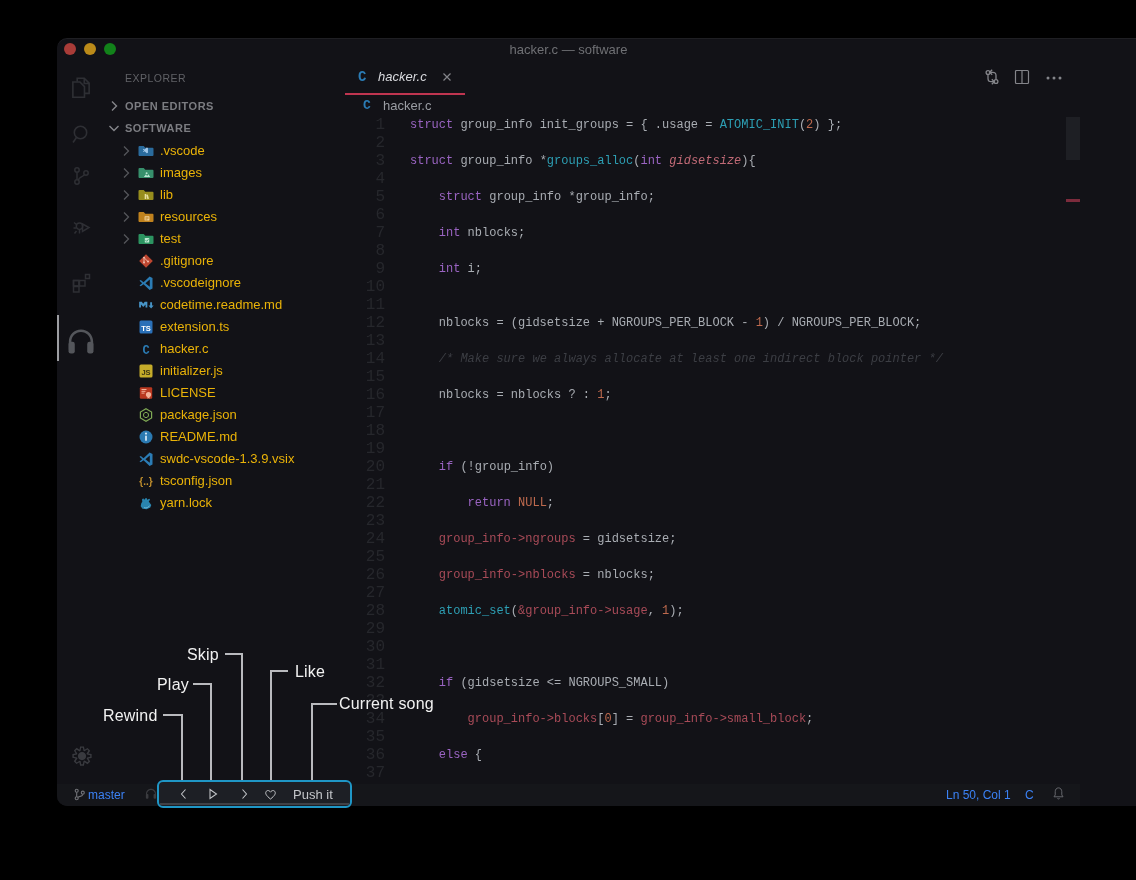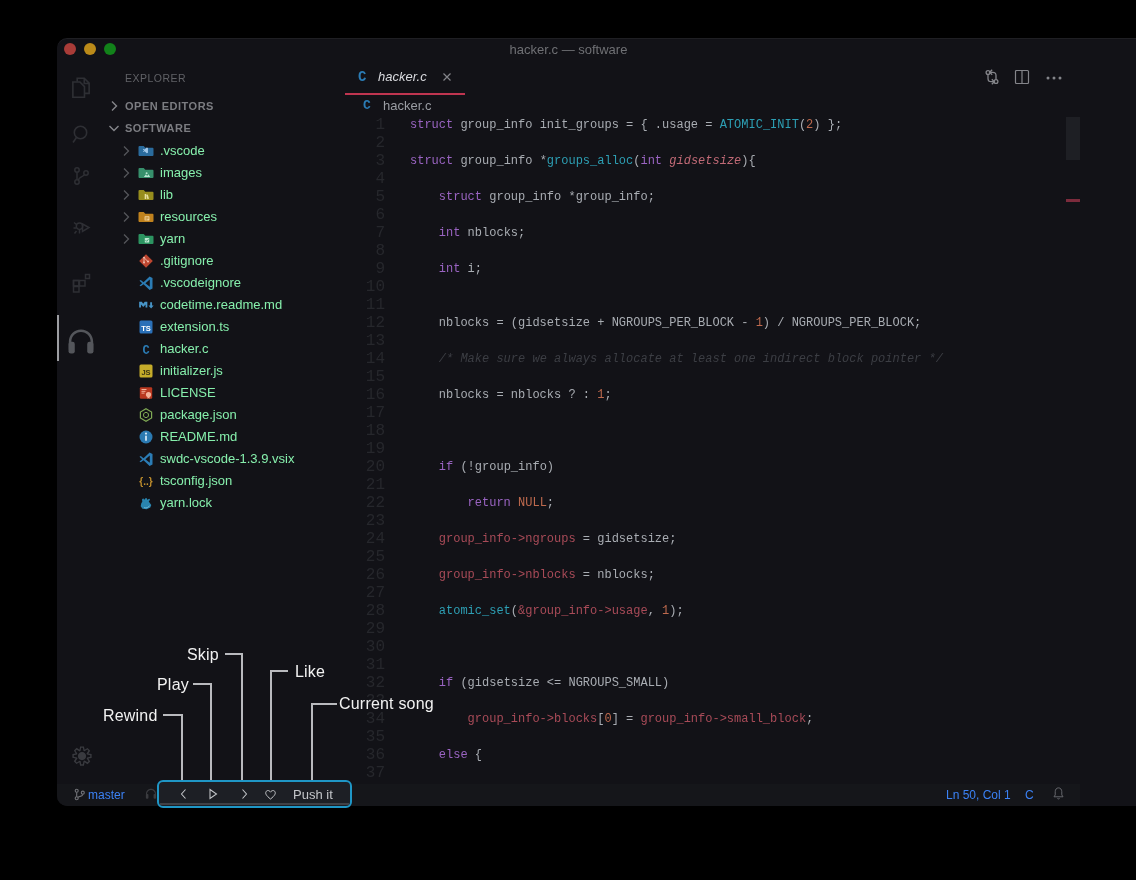--- a/index.html
+++ b/index.html
@@ -5,21 +5,21 @@
 html,body{margin:0;padding:0;background:#000;width:1136px;height:880px;overflow:hidden;}
 *{box-sizing:border-box;}
 body{font-family:"Liberation Sans",sans-serif;position:relative;}
 #win{position:absolute;left:57px;top:38px;width:1134px;height:768px;background:#121217;border-radius:10px;overflow:hidden;box-shadow:inset 0 1px 0 rgba(255,255,255,0.055);}
 .abs{position:absolute;}
 .tl{position:absolute;top:4.5px;width:12px;height:12px;border-radius:50%;}
 #title{position:absolute;top:4px;left:0;width:1023px;text-align:center;font-size:13px;color:#6f7074;}
 .act{position:absolute;color:#2e2f34;}
 .act svg{display:block;}
 .sect{position:absolute;font-size:11px;font-weight:bold;letter-spacing:.5px;color:#7c7d82;}
-.row-nm{position:absolute;font-size:13px;color:#86efac;}
+.row-nm{position:absolute;font-size:13px;color:#eab308;}
 .ficon{position:absolute;width:16px;height:16px;}
 .cl{position:absolute;height:18px;line-height:18px;font-family:Liberation Mono, monospace;font-size:12px;white-space:pre;}
 .ln{position:absolute;width:40px;text-align:right;color:#26272c;font-family:"Liberation Mono",monospace;font-size:16px;height:18px;line-height:18px;}
 .k{color:#9a64c2;} .fn{color:#2d9fb4;} .num{color:#bf6a4e;} .red{color:#a94b58;}
 .com{color:#3c3e44;font-style:italic;} .par{color:#c16a76;font-style:italic;}
 .cl{color:#a9adb3;}
 .albl{position:absolute;color:#f2f2f2;font-size:16px;letter-spacing:.2px;}
 .aline{position:absolute;background:#b9babe;}
 .sbtxt{position:absolute;font-size:12px;color:#3b82f6;}
 </style>
@@ -124,21 +124,21 @@
       </svg></div>
 <div class="row-nm" style="left:103px;top:171px;">resources</div>
 <svg class="abs" style="left:61px;top:193px;" width="16" height="16" viewBox="0 0 16 16" fill="none" stroke="#55565b" stroke-width="1.3">
       <path d="M6 3.5 L10.5 8 L6 12.5"></path>
     </svg>
 <div class="ficon" style="left:81px;top:193px;"><svg width="16" height="16" viewBox="0 0 16 16">
         <path fill="#2c9461" d="M1.5 3 h4.2 l1.6 1.8 h7.2 a1 1 0 0 1 1 1 V12 a1 1 0 0 1 -1 1 H1.5 a1 1 0 0 1 -1-1 V4 a1 1 0 0 1 1-1 Z"></path>
         <rect x="6.8" y="7" width="4.4" height="4.6" rx="0.6" fill="#bfe9d4"></rect>
         <path d="M7.6 9.3 l1 1 1.8-2" stroke="#2c9461" stroke-width="0.9" fill="none"></path>
       </svg></div>
-<div class="row-nm" style="left:103px;top:193px;">yarn</div>
+<div class="row-nm" style="left:103px;top:193px;">test</div>
 <div class="ficon" style="left:81px;top:215px;"><svg width="16" height="16" viewBox="0 0 16 16">
         <path fill="#bd4630" d="M8 1.2 L14.8 8 L8 14.8 L1.2 8 Z"></path>
         <g stroke="#f0c0b0" stroke-width="0.9" fill="none">
           <path d="M6.2 4.8 L9.8 8.4"></path>
           <circle cx="6" cy="4.8" r="1" fill="#f0c0b0" stroke="none"></circle>
           <circle cx="10" cy="8.6" r="1" fill="#f0c0b0" stroke="none"></circle>
           <circle cx="6" cy="9.4" r="1" fill="#f0c0b0" stroke="none"></circle>
           <path d="M6 5.8 L6 9"></path>
         </g>
       </svg></div>

